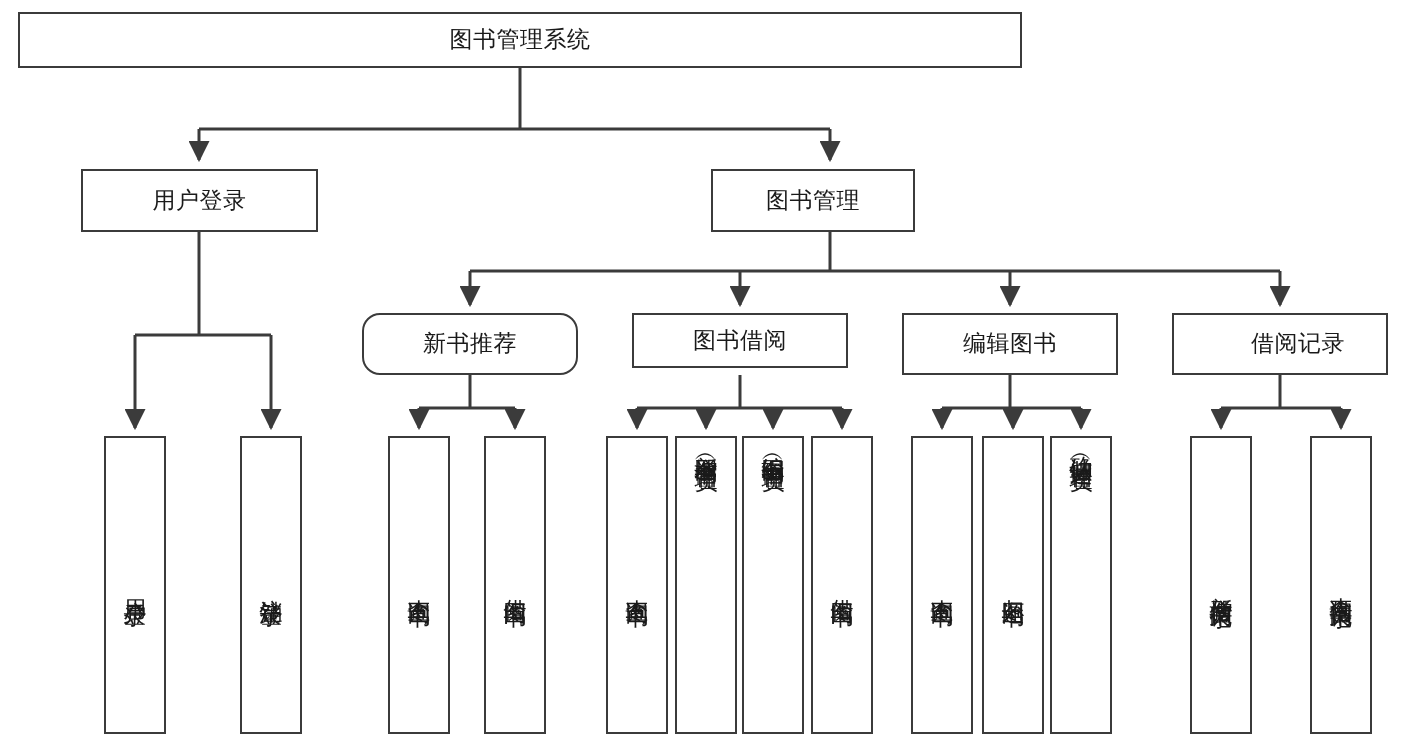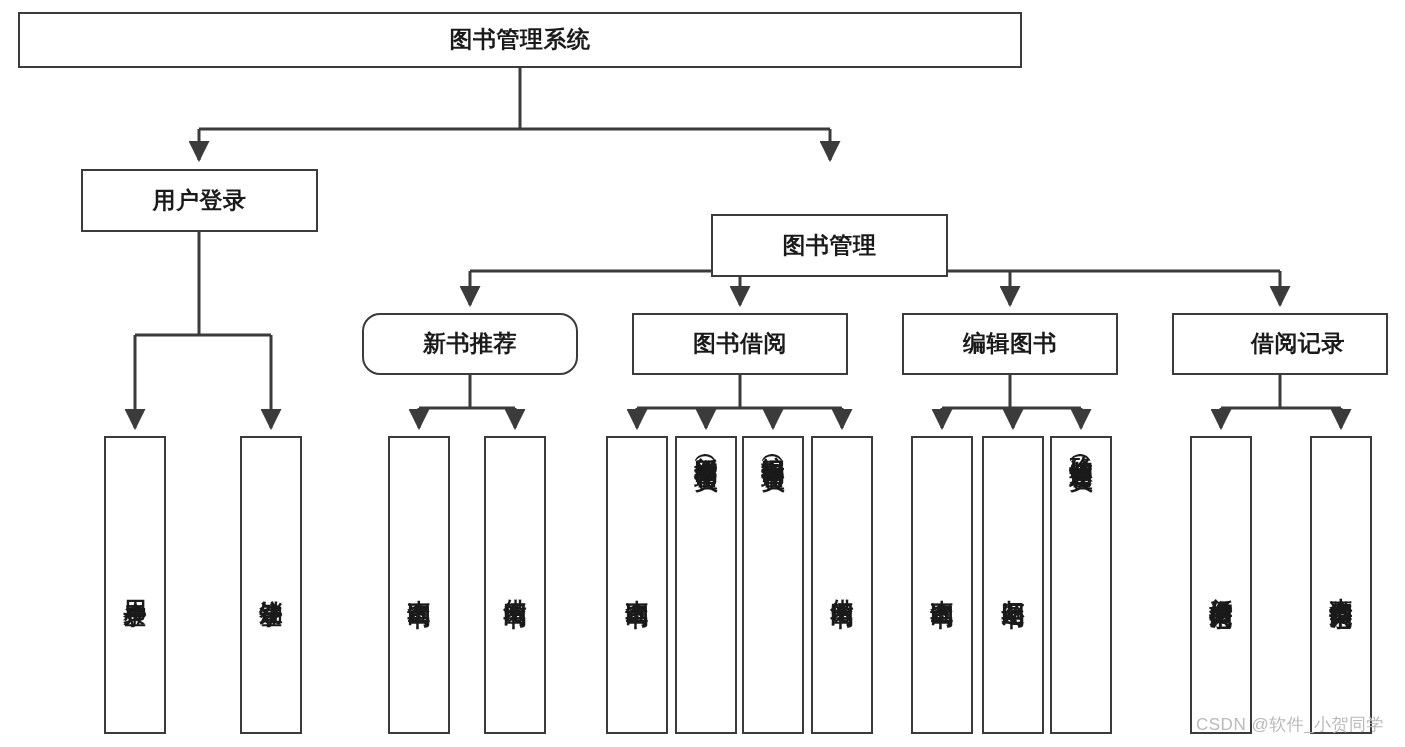--- a/index.html
+++ b/index.html
@@ -25,21 +25,20 @@
   }
   .node {
     position: absolute;
     box-sizing: border-box;
     background: #ffffff;
     border: 2px solid #3b3b3b;
     display: flex;
     align-items: center;
     justify-content: center;
     color: #1a1a1a;
-    font-weight: bold;
   }
   .node.horiz .node-label {
     font-size: 23px;
     line-height: 1.1;
     letter-spacing: 0.5px;
     white-space: nowrap;
   }
   .node.vert {
     align-items: flex-start;
     justify-content: center;
@@ -120,29 +119,29 @@
   </svg>
 
   <div class="node horiz" style="left: 18px; top: 12px; width: 1004px; height: 56px;">
     <span class="node-label">图书管理系统</span>
   </div>
 
   <div id="level2-container">
       <div class="node horiz" style="left: 81px; top: 169px; width: 237px; height: 63px;">
         <span class="node-label">用户登录</span>
       </div>
-      <div class="node horiz" style="left: 711px; top: 169px; width: 237px; height: 63px; margin-top: 45px;">
+      <div class="node horiz" style="left: 711px; top: 169px; width: 204px; height: 63px;">
         <span class="node-label">图书管理</span>
       </div>
     </div>
   <div id="level3-container">
       <div class="node horiz" style="left: 362px; top: 313px; width: 216px; height: 62px; border-radius: 18px;">
         <span class="node-label">新书推荐</span>
       </div>
-      <div class="node horiz" style="left: 632px; top: 313px; width: 216px; height: 62px;">
+      <div class="node horiz" style="left: 632px; top: 313px; width: 216px; height: 55px;">
         <span class="node-label">图书借阅</span>
       </div>
       <div class="node horiz" style="left: 902px; top: 313px; width: 216px; height: 62px;">
         <span class="node-label">编辑图书</span>
       </div>
       <div class="node horiz" style="left: 1172px; top: 313px; width: 216px; height: 62px; padding-left: 36px;">
         <span class="node-label">借阅记录</span>
       </div>
     </div>
   <div id="leaves-container">
@@ -180,15 +179,14 @@
         <span class="node-label">确认归还（管理员）</span>
       </div>
       <div class="node vert center-text" style="left: 1190px; top: 436px; width: 62px; height: 298px;">
         <span class="node-label">新增借阅记录</span>
       </div>
       <div class="node vert center-text" style="left: 1310px; top: 436px; width: 62px; height: 298px;">
         <span class="node-label">查询借阅记录</span>
       </div>
     </div>
 
-  <div class="watermark" style="left: 1196px; top: 713px;">CSDN @软件_小贺同学</div>
 
 </div>
 
 </body></html>

